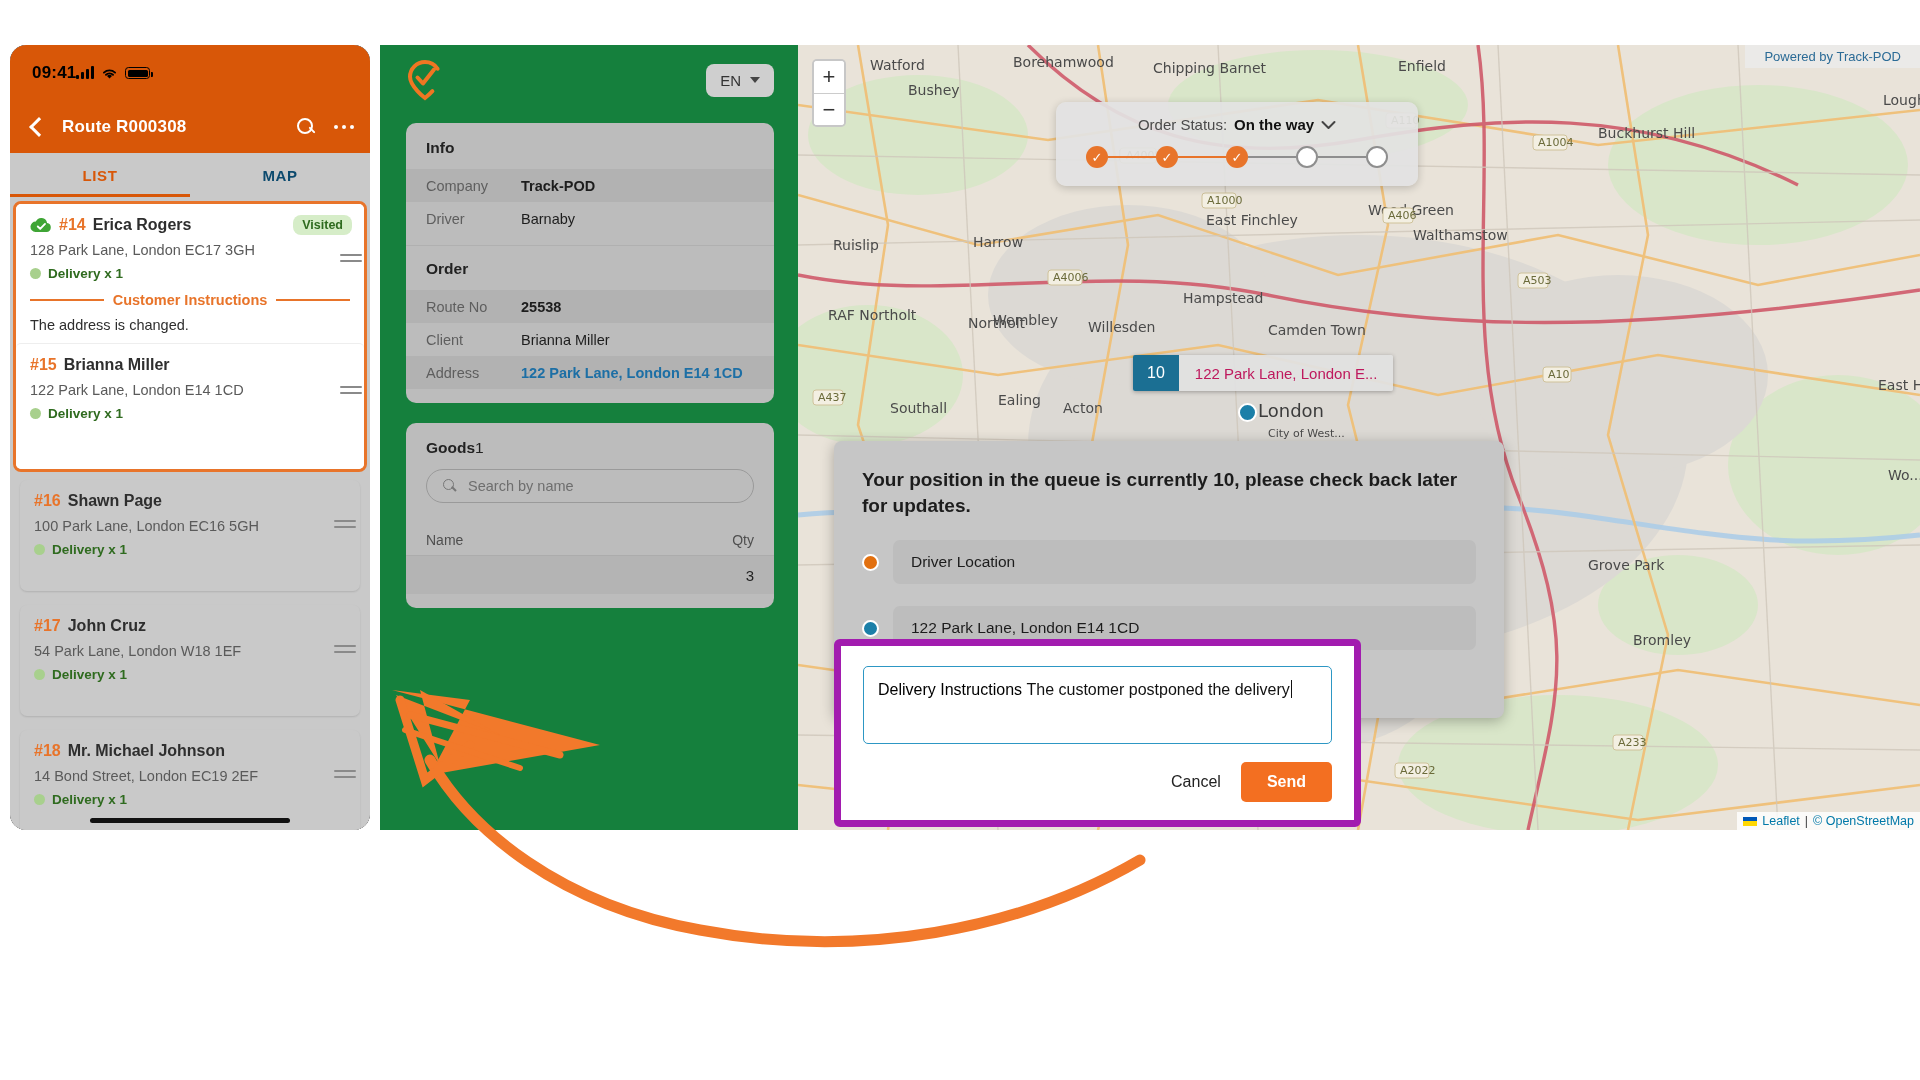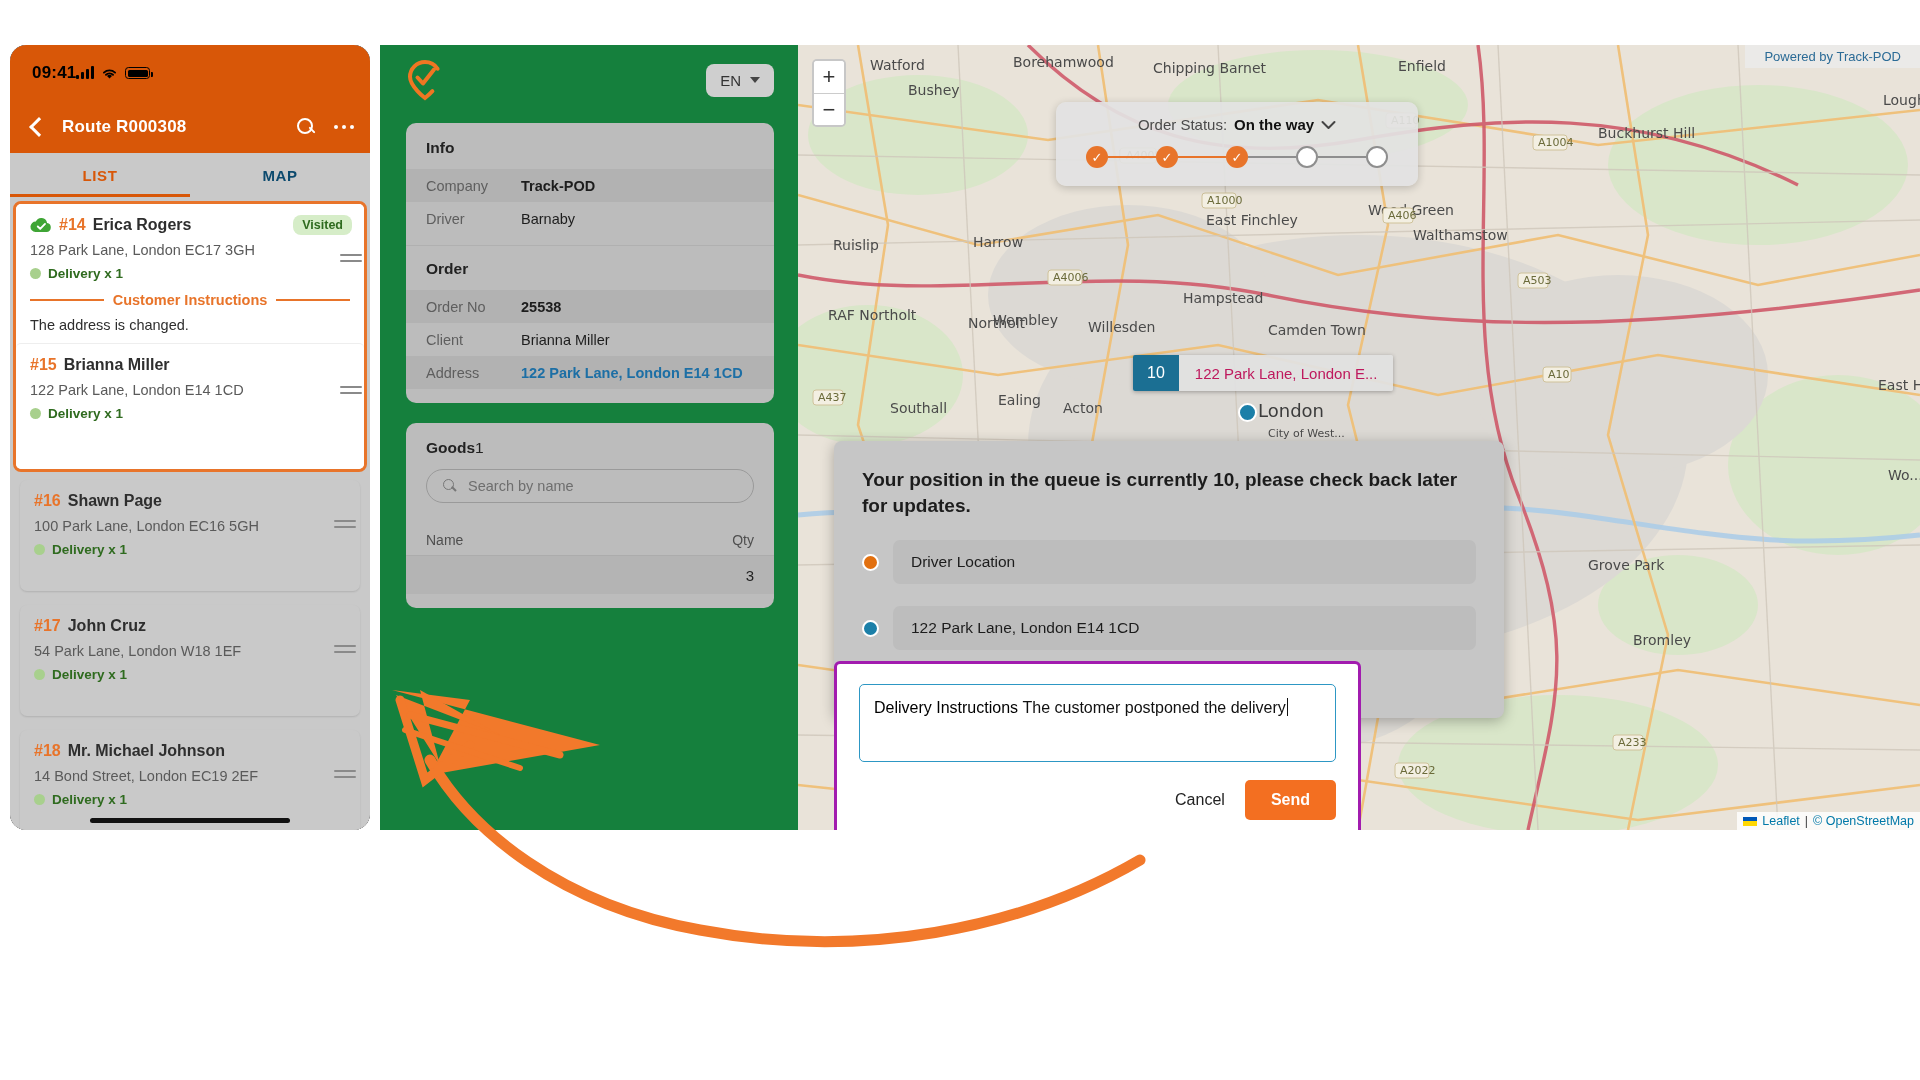--- a/index.html
+++ b/index.html
@@ -190,22 +190,22 @@
   .q-row { display: flex; align-items: center; gap: 14px; margin-top: 22px; }
   .q-dot { width: 17px; height: 17px; border-radius: 50%; flex:0 0 auto; border: 2px solid #fff; }
   .q-dot.orange { background: #e2700f; }
   .q-dot.blue { background: #1b7fa8; }
   .q-pill { flex: 1; background: #bdbdbd; border-radius: 7px; padding: 13px 18px; font-size: 15.5px; color: #1c1c1c; }
   .q-driver { display:flex; align-items:center; gap: 20px; margin: 26px 0 6px; padding-left: 38px; }
   .q-driver .k { color: #5b5b5b; font-size: 15px; }
   .q-driver .v { color: #111; font-size: 15.5px; font-weight: bold; }
 
   .instr-dialog {
-    position: absolute; left: 36px; top: 616px; width: 527px; z-index: 31;
-    background: #fff; border: 3px solid #a21caf; border-radius: 6px; padding: 20px 22px 18px;
+    position: absolute; left: 36px; top: 594px; width: 527px; z-index: 31;
+    background: #fff; border: 7px solid #a21caf; border-radius: 6px; padding: 20px 22px 18px;
   }
   .fieldset {
     position: relative; border: 1.6px solid #2d97c4; border-radius: 5px; height: 78px; padding: 13px 14px;
   }
   .fieldset .val { font-size: 16px; color: #111; position: relative; display: inline-block; }
   .caret-bar { display:inline-block; width:1.5px; height: 18px; background:#111; vertical-align:-3px; margin-left:1px; }
   .dlg-actions { display:flex; align-items:center; justify-content:flex-end; gap: 20px; margin-top: 18px; }
   .btn-cancel { font-size: 16px; color: #222; cursor:pointer; background:none; border:0; font-family:"Liberation Sans", sans-serif; }
   .btn-send { background: #f36f21; color:#fff; font-size: 16px; font-weight: bold; border:0; border-radius: 5px;
               padding: 11px 26px; cursor:pointer; font-family:"Liberation Sans", sans-serif; }
@@ -383,21 +383,21 @@
         <span class="k">Company</span>
         <span class="v b">Track-POD</span>
       </div>
       <div class="row">
         <span class="k">Driver</span>
         <span class="v">Barnaby</span>
       </div>
       <div class="sep"></div>
       <h3>Order</h3>
       <div class="row alt">
-        <span class="k">Order No</span>
+        <span class="k">Route No</span>
         <span class="v b">25538</span>
       </div>
       <div class="row">
         <span class="k">Client</span>
         <span class="v">Brianna Miller</span>
       </div>
       <div class="row alt">
         <span class="k">Address</span>
         <span class="v link">122 Park Lane, London E14 1CD</span>
       </div>

